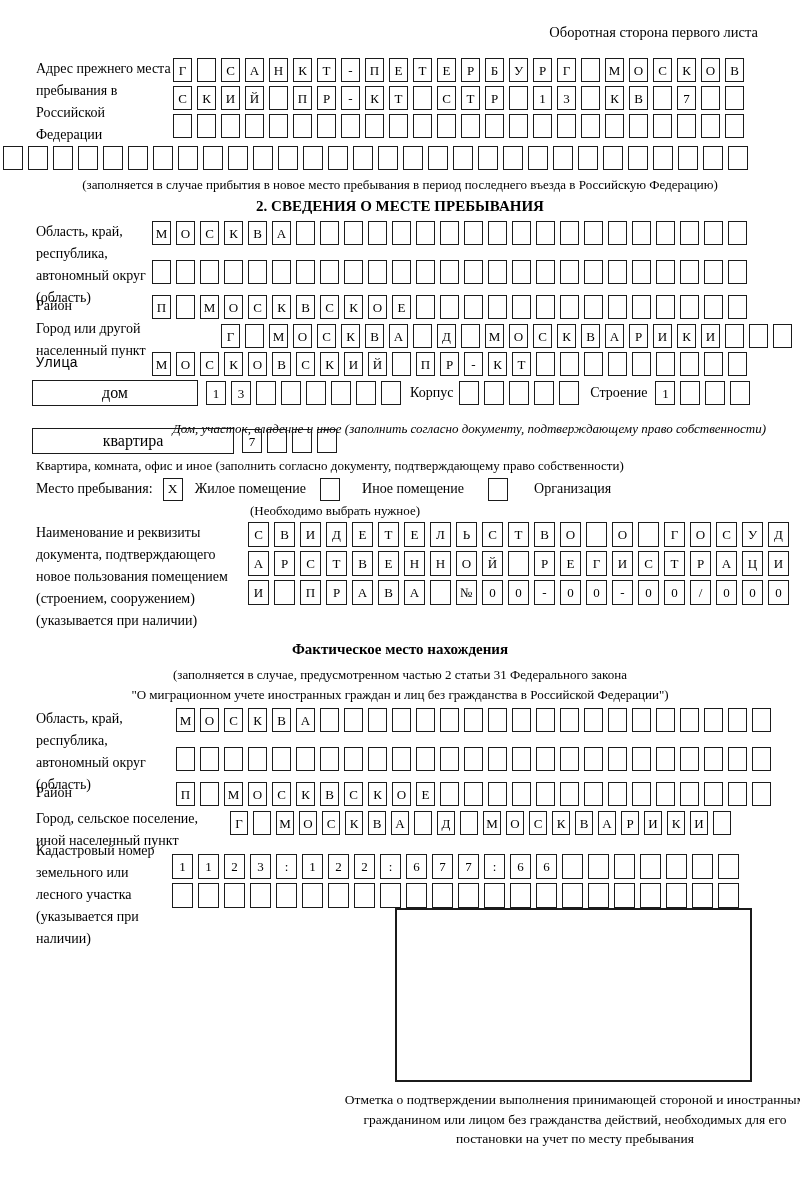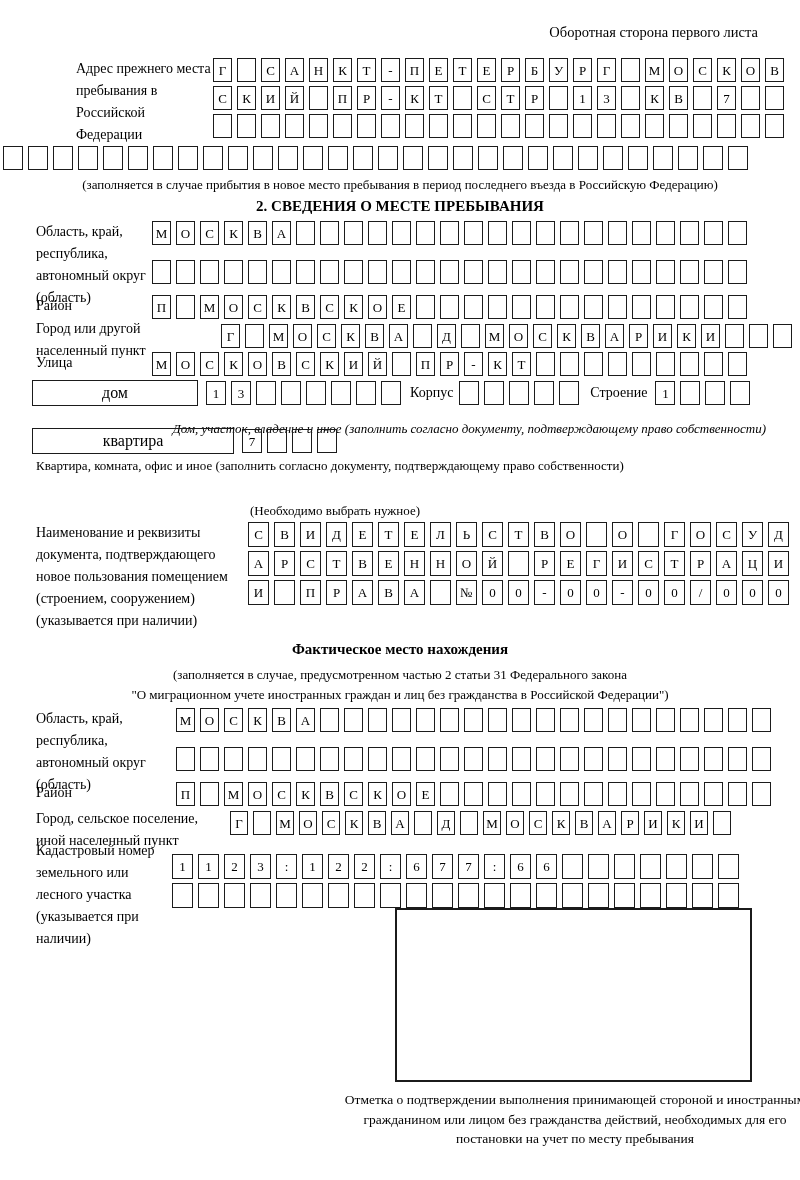--- a/index.html
+++ b/index.html
@@ -67,21 +67,21 @@
   
   .abs{position:absolute;}
 </style>
 </head>
 <body>
 
 <div class="page">
 
   <div class="header-note">Оборотная сторона первого листа</div>
 
-  <div class="abs flexrow" style="left:36px;top:58px;margin-left:40px;">
+  <div class="abs flexrow" style="left:36px;top:58px;">
     <div class="label" style="width:137px;">Адрес прежнего места пребывания в Российской Федерации</div>
     <div>
       <div class="cellrow">
           <span class="cell">Г</span>
           <span class="cell"></span>
           <span class="cell">С</span>
           <span class="cell">А</span>
           <span class="cell">Н</span>
           <span class="cell">К</span>
           <span class="cell">Т</span>
@@ -308,21 +308,21 @@
         <span class="cell">И</span>
         <span class="cell">К</span>
         <span class="cell">И</span>
         <span class="cell"></span>
         <span class="cell"></span>
         <span class="cell"></span>
       </div>
   </div>
 
   <div class="abs flexrow" style="left:36px;top:352px;">
-    <div class="label" style="width:116px;">Улица</div>
+    <div class="label" style="width:116px;font-family:Liberation Mono, monospace;">Улица</div>
     <div class="cellrow">
         <span class="cell">М</span>
         <span class="cell">О</span>
         <span class="cell">С</span>
         <span class="cell">К</span>
         <span class="cell">О</span>
         <span class="cell">В</span>
         <span class="cell">С</span>
         <span class="cell">К</span>
         <span class="cell">И</span>
@@ -379,20 +379,29 @@
     <div class="widebox" style="width:202px;">квартира</div>
     <div class="cellrow cells-mid" style="margin-left:8px;margin-top:1px;">
         <span class="cell">7</span>
         <span class="cell"></span>
         <span class="cell"></span>
         <span class="cell"></span>
       </div>
   </div>
   <div class="abs caption" style="left:36px;top:457px;width:730px;text-align:left;">Квартира, комната, офис и иное (заполнить согласно документу, подтверждающему право собственности)</div>
 
+  <div class="abs flexrow" style="left:36px;top:476px;align-items:center;">
+    <div class="inline-label">Место пребывания:</div>
+    <span class="checkbox" style="margin-left:10px;">X</span>
+    <div class="inline-label" style="margin-left:12px;">Жилое помещение</div>
+    <span class="checkbox" style="margin-left:14px;"></span>
+    <div class="inline-label" style="margin-left:22px;">Иное помещение</div>
+    <span class="checkbox" style="margin-left:24px;"></span>
+    <div class="inline-label" style="margin-left:26px;">Организация</div>
+  </div>
   <div class="abs caption" style="left:170px;top:502px;width:330px;">(Необходимо выбрать нужное)</div>
 
   <div class="abs flexrow" style="left:36px;top:522px;">
     <div class="label" style="width:212px;">Наименование и реквизиты документа, подтверждающего новое пользования помещением (строением, сооружением) (указывается при наличии)</div>
     <div>
       <div class="cellrow cells-wide">
           <span class="cell">С</span>
           <span class="cell">В</span>
           <span class="cell">И</span>
           <span class="cell">Д</span>

